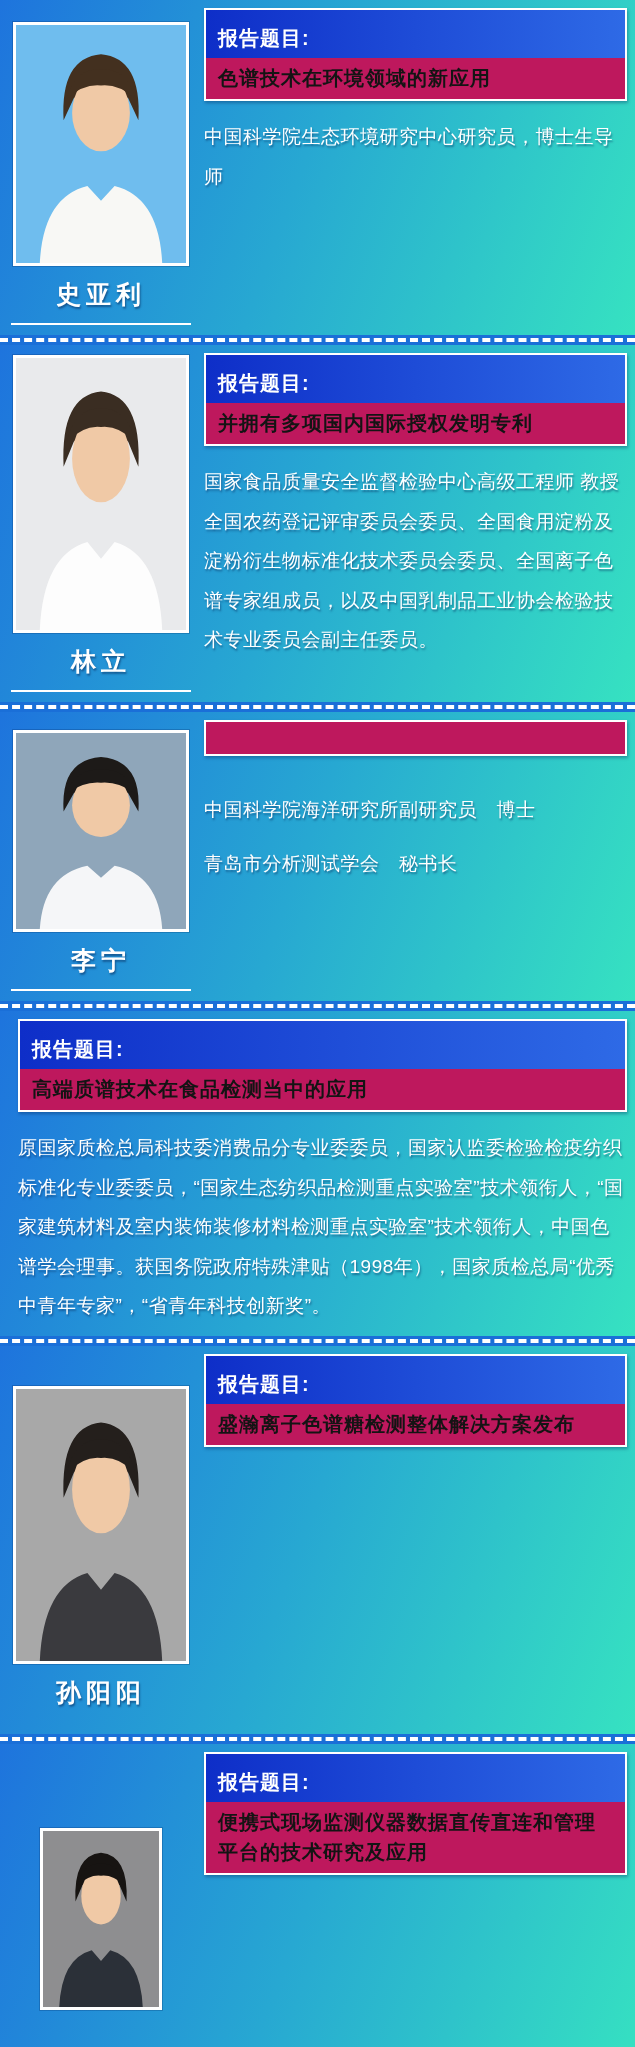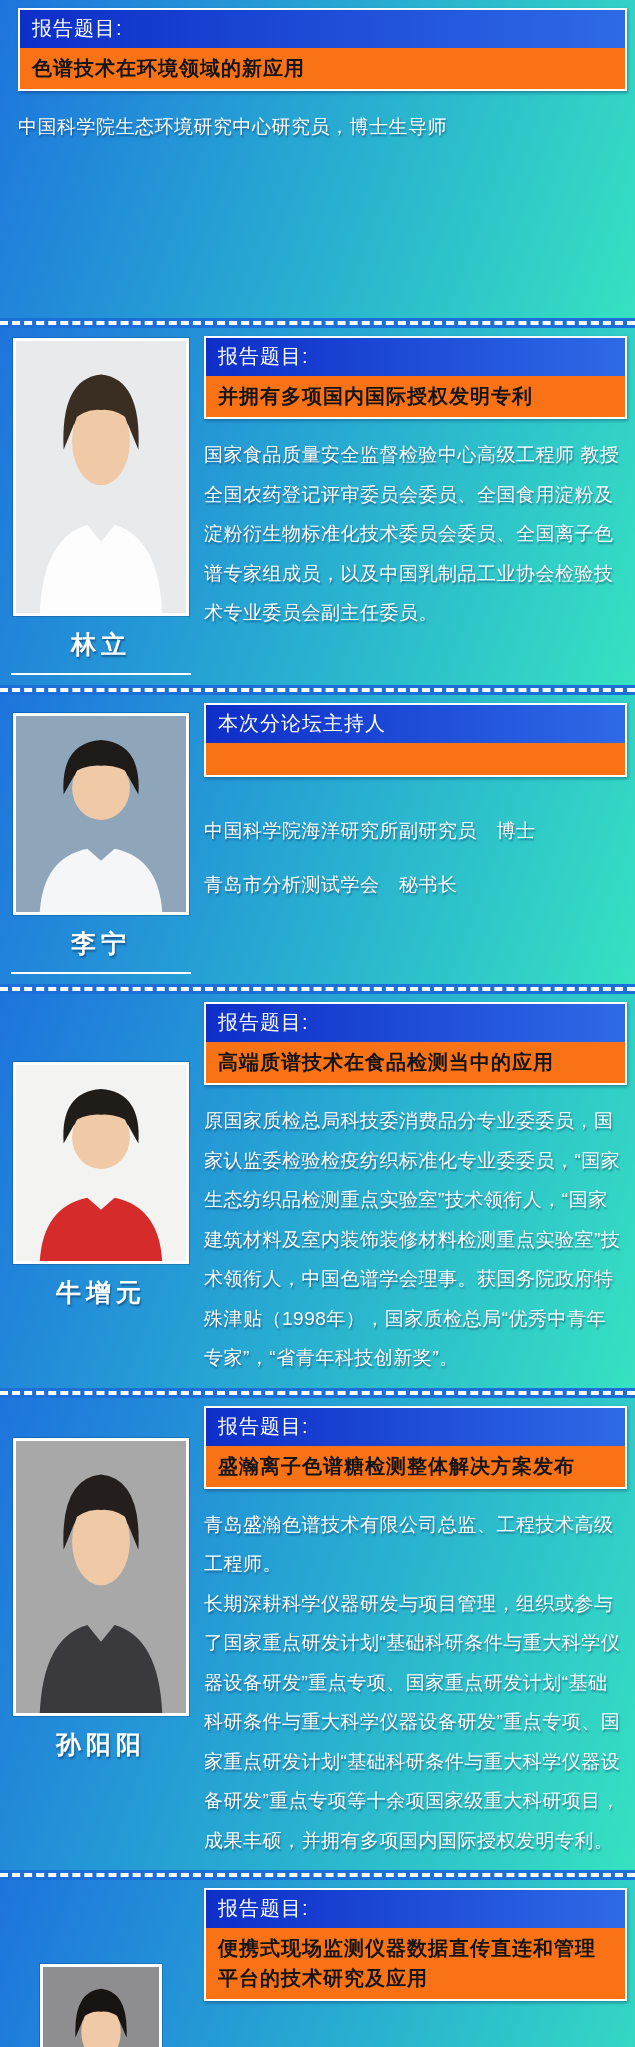--- a/index.html
+++ b/index.html
@@ -18,22 +18,22 @@
   .c3 .photo { height:202px; margin-top:18px; }
   .c4 .photo { height:202px; margin-top:68px; }
   .c5 .photo { height:278px; margin-top:40px; }
   .c6 .photo { width:122px; height:182px; margin-top:84px; }
 
   .name { color:#ffffff; font-weight:bold; font-size:25px; letter-spacing:5px; margin-top:12px; text-shadow:1px 2px 2px rgba(8,40,90,.55); }
   .c1 .left::after, .c2 .left::after, .c3 .left::after {
     content:""; display:block; width:180px; border-bottom:2px solid #ffffff; margin-top:12px; }
 
   .titlebox { border:2px solid #ffffff; background:#ffffff; box-shadow:1px 2px 3px rgba(0,30,80,.35); }
-  .titlebox-header { background:linear-gradient(90deg,#0e2ec8 0%,#2e6ae6 100%); color:#ffffff; font-weight:normal; font-size:20px; padding:5px 12px 6px; letter-spacing:1px; }
-  .titlebox-title { background:#f97316; color:#141414; font-weight:bold; font-size:20px; padding:5px 12px 6px; min-height:32px; line-height:1.5; letter-spacing:1px; }
+  .titlebox-header { background:linear-gradient(90deg,#0e2ec8 0%,#2e6ae6 100%); color:#ffffff; font-weight:bold; font-size:20px; padding:15px 12px 6px; letter-spacing:1px; }
+  .titlebox-title { background:#be185d; color:#141414; font-weight:bold; font-size:20px; padding:5px 12px 6px; min-height:32px; line-height:1.5; letter-spacing:1px; }
 
   .bio { margin-top:16px; padding-right:2px; }
   .bio p { color:#ffffff; font-weight:normal; font-size:19px; line-height:2.08; letter-spacing:0.5px; text-shadow:1px 2px 2px rgba(8,40,90,.5); }
   .c3 .bio { margin-top:34px; }
   .c3 .bio p { margin-bottom:14px; }
 
   .card { min-height:318px; }
   .c2 { min-height:348px; }
   .c3 { min-height:270px; }
   .c4 { min-height:320px; }
@@ -51,20 +51,32 @@
   .c4 .ph-bg{ fill:#f3f3f1; } .c4 .ph-hair{ fill:#201c18; } .c4 .ph-cloth{ fill:#d62b2b; }
   .c5 .ph-bg{ fill:#a8a8a8; } .c5 .ph-hair{ fill:#241f1c; } .c5 .ph-cloth{ fill:#3a3a3e; }
   .c6 .ph-bg{ fill:#8e8e90; } .c6 .ph-hair{ fill:#171412; } .c6 .ph-cloth{ fill:#2b3038; }
 </style>
 </head>
 <body>
 
 <div class="page">
 
   <section class="card c1">
+    <div class="left">
+      <div class="photo">
+        <svg viewBox="0 0 100 130" preserveAspectRatio="none">
+          <rect class="ph-bg" x="0" y="0" width="100" height="130"></rect>
+          <path class="ph-hair" d="M28 52 Q26 18 50 16 Q74 18 72 52 L66 40 Q50 30 34 40 Z"></path>
+          <ellipse class="ph-face" cx="50" cy="48" rx="17" ry="21"></ellipse>
+          <path class="ph-hair" d="M30 40 Q34 24 50 24 Q66 24 70 40 Q60 32 50 33 Q40 32 30 40 Z"></path>
+          <path class="ph-cloth" d="M14 130 Q16 94 42 88 L50 96 L58 88 Q84 94 86 130 Z"></path>
+        </svg>
+      </div>
+      <div class="name">史亚利</div>
+    </div>
     <div class="right">
       <div class="titlebox">
         <div class="titlebox-header">报告题目:</div>
         <div class="titlebox-title">色谱技术在环境领域的新应用</div>
       </div>
       <div class="bio">
         <p>中国科学院生态环境研究中心研究员，博士生导师</p>
       </div>
     </div>
   </section>
@@ -104,44 +116,31 @@
           <path class="ph-hair" d="M28 52 Q26 18 50 16 Q74 18 72 52 L66 40 Q50 30 34 40 Z"></path>
           <ellipse class="ph-face" cx="50" cy="48" rx="17" ry="21"></ellipse>
           <path class="ph-hair" d="M30 40 Q34 24 50 24 Q66 24 70 40 Q60 32 50 33 Q40 32 30 40 Z"></path>
           <path class="ph-cloth" d="M14 130 Q16 94 42 88 L50 96 L58 88 Q84 94 86 130 Z"></path>
         </svg>
       </div>
       <div class="name">李宁</div>
     </div>
     <div class="right">
       <div class="titlebox">
-        <div class="titlebox-header">本次分论坛主持人</div>
         <div class="titlebox-title"></div>
       </div>
       <div class="bio">
         <p>中国科学院海洋研究所副研究员　博士</p>
         <p>青岛市分析测试学会　秘书长</p>
       </div>
     </div>
   </section>
   <div class="divider"></div>
 
   <section class="card c4">
-    <div class="left">
-      <div class="photo">
-        <svg viewBox="0 0 100 130" preserveAspectRatio="none">
-          <rect class="ph-bg" x="0" y="0" width="100" height="130"></rect>
-          <path class="ph-hair" d="M28 52 Q26 18 50 16 Q74 18 72 52 L66 40 Q50 30 34 40 Z"></path>
-          <ellipse class="ph-face" cx="50" cy="48" rx="17" ry="21"></ellipse>
-          <path class="ph-hair" d="M30 40 Q34 24 50 24 Q66 24 70 40 Q60 32 50 33 Q40 32 30 40 Z"></path>
-          <path class="ph-cloth" d="M14 130 Q16 94 42 88 L50 96 L58 88 Q84 94 86 130 Z"></path>
-        </svg>
-      </div>
-      <div class="name">牛增元</div>
-    </div>
     <div class="right">
       <div class="titlebox">
         <div class="titlebox-header">报告题目:</div>
         <div class="titlebox-title">高端质谱技术在食品检测当中的应用</div>
       </div>
       <div class="bio">
         <p>原国家质检总局科技委消费品分专业委委员，国家认监委检验检疫纺织标准化专业委委员，“国家生态纺织品检测重点实验室”技术领衔人，“国家建筑材料及室内装饰装修材料检测重点实验室”技术领衔人，中国色谱学会理事。获国务院政府特殊津贴（1998年），国家质检总局“优秀中青年专家”，“省青年科技创新奖”。</p>
       </div>
     </div>
   </section>
@@ -158,24 +157,20 @@
           <path class="ph-cloth" d="M14 130 Q16 94 42 88 L50 96 L58 88 Q84 94 86 130 Z"></path>
         </svg>
       </div>
       <div class="name">孙阳阳</div>
     </div>
     <div class="right">
       <div class="titlebox">
         <div class="titlebox-header">报告题目:</div>
         <div class="titlebox-title">盛瀚离子色谱糖检测整体解决方案发布</div>
       </div>
-      <div class="bio">
-        <p>青岛盛瀚色谱技术有限公司总监、工程技术高级工程师。</p>
-        <p>长期深耕科学仪器研发与项目管理，组织或参与了国家重点研发计划“基础科研条件与重大科学仪器设备研发”重点专项、国家重点研发计划“基础科研条件与重大科学仪器设备研发”重点专项、国家重点研发计划“基础科研条件与重大科学仪器设备研发”重点专项等十余项国家级重大科研项目，成果丰硕，并拥有多项国内国际授权发明专利。</p>
-      </div>
     </div>
   </section>
   <div class="divider"></div>
 
   <section class="card c6">
     <div class="left">
       <div class="photo">
         <svg viewBox="0 0 100 130" preserveAspectRatio="none">
           <rect class="ph-bg" x="0" y="0" width="100" height="130"></rect>
           <path class="ph-hair" d="M28 52 Q26 18 50 16 Q74 18 72 52 L66 40 Q50 30 34 40 Z"></path>

